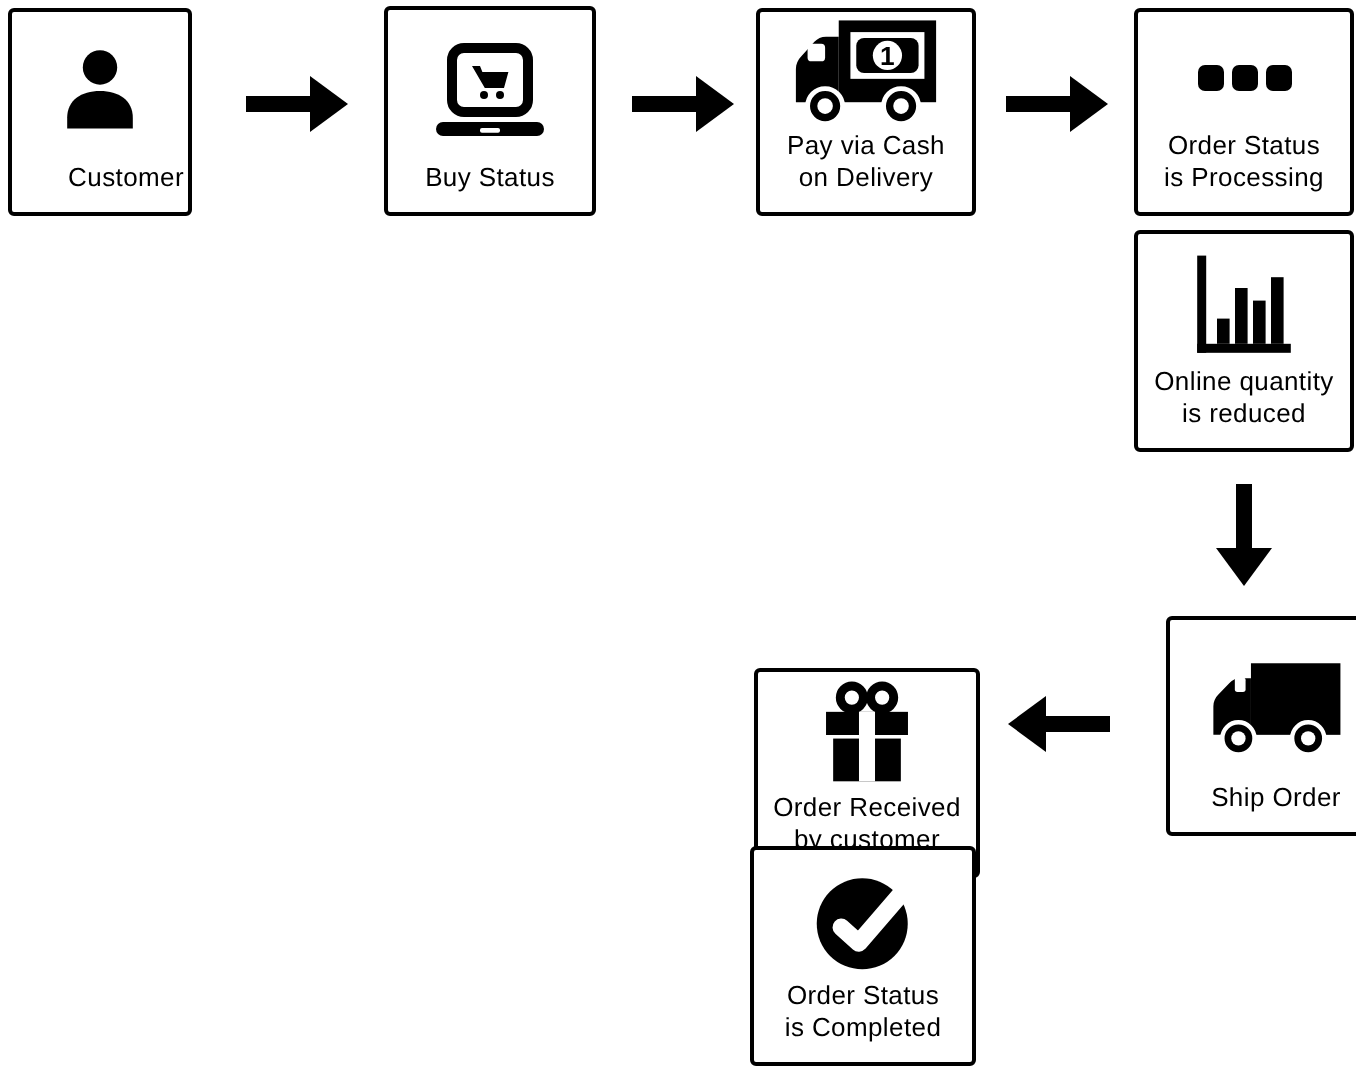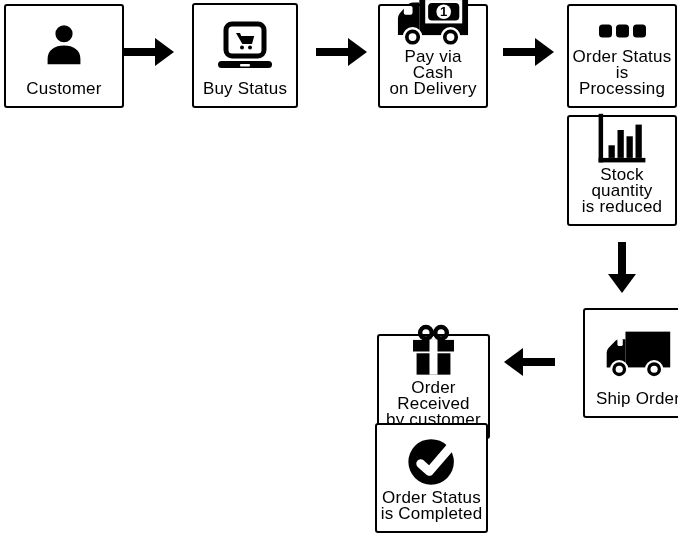--- a/index.html
+++ b/index.html
@@ -28,35 +28,35 @@
     padding: 6px 2px 9px 2px;
   }
   .node .icon {
     flex: 1;
     display: flex;
     align-items: center;
     justify-content: center;
     width: 100%;
   }
   .node .label {
-    font-size: 17px;
+    font-size: 13px;
     line-height: 16px;
     letter-spacing: 0.2px;
     color: #000;
     text-align: center;
     white-space: pre-line;
   }
   .arrow {
     position: absolute;
   }
   .ink { fill: #000; }
   .paper { fill: #fff; }
 
   
-  #n-customer  { left: 4px;   top: 4px;   width: 120px; height: 104px; }
+  #n-customer  { left: 4px;   top: 4px;   width: 92px; height: 104px; align-items: flex-end; }
   #n-buyonline { left: 192px; top: 3px;   width: 106px; height: 105px; }
   #n-paycod    { left: 378px; top: 4px;   width: 110px; height: 104px; }
   #n-process   { left: 567px; top: 4px;   width: 110px; height: 104px; }
   #n-stock     { left: 567px; top: 115px; width: 110px; height: 111px; }
   #n-ship      { left: 567px; top: 308px; width: 110px; height: 110px; margin-left: 16px; }
   #n-received  { left: 377px; top: 310px; width: 113px; height: 105px; margin-top: 24px; }
   #n-completed { left: 375px; top: 423px; width: 113px; height: 110px; }
 
   
   #a1 { left: 123px; top: 37px;  }
@@ -145,21 +145,21 @@
     <div class="icon">
       <svg width="54" height="56" viewBox="0 0 60 60">
         <rect class="ink" x="4" y="2" width="5" height="54"></rect>
         <rect class="ink" x="4" y="51" width="52" height="5"></rect>
         <rect class="ink" x="15" y="37" width="7" height="14"></rect>
         <rect class="ink" x="25" y="20" width="7" height="31"></rect>
         <rect class="ink" x="35" y="27" width="7" height="24"></rect>
         <rect class="ink" x="45" y="14" width="7" height="37"></rect>
       </svg>
     </div>
-    <div class="label">Stock quantity
+    <div class="label">Online quantity
 is reduced</div>
   </div>
 
   <svg class="arrow" id="a4" width="30" height="51" viewBox="0 0 30 51">
     <rect class="ink" x="11" y="0" width="8" height="33"></rect>
     <polygon class="ink" points="1,32 15,51 29,32"></polygon>
   </svg>
 
   <div class="node" id="n-ship">
     <div class="icon">

